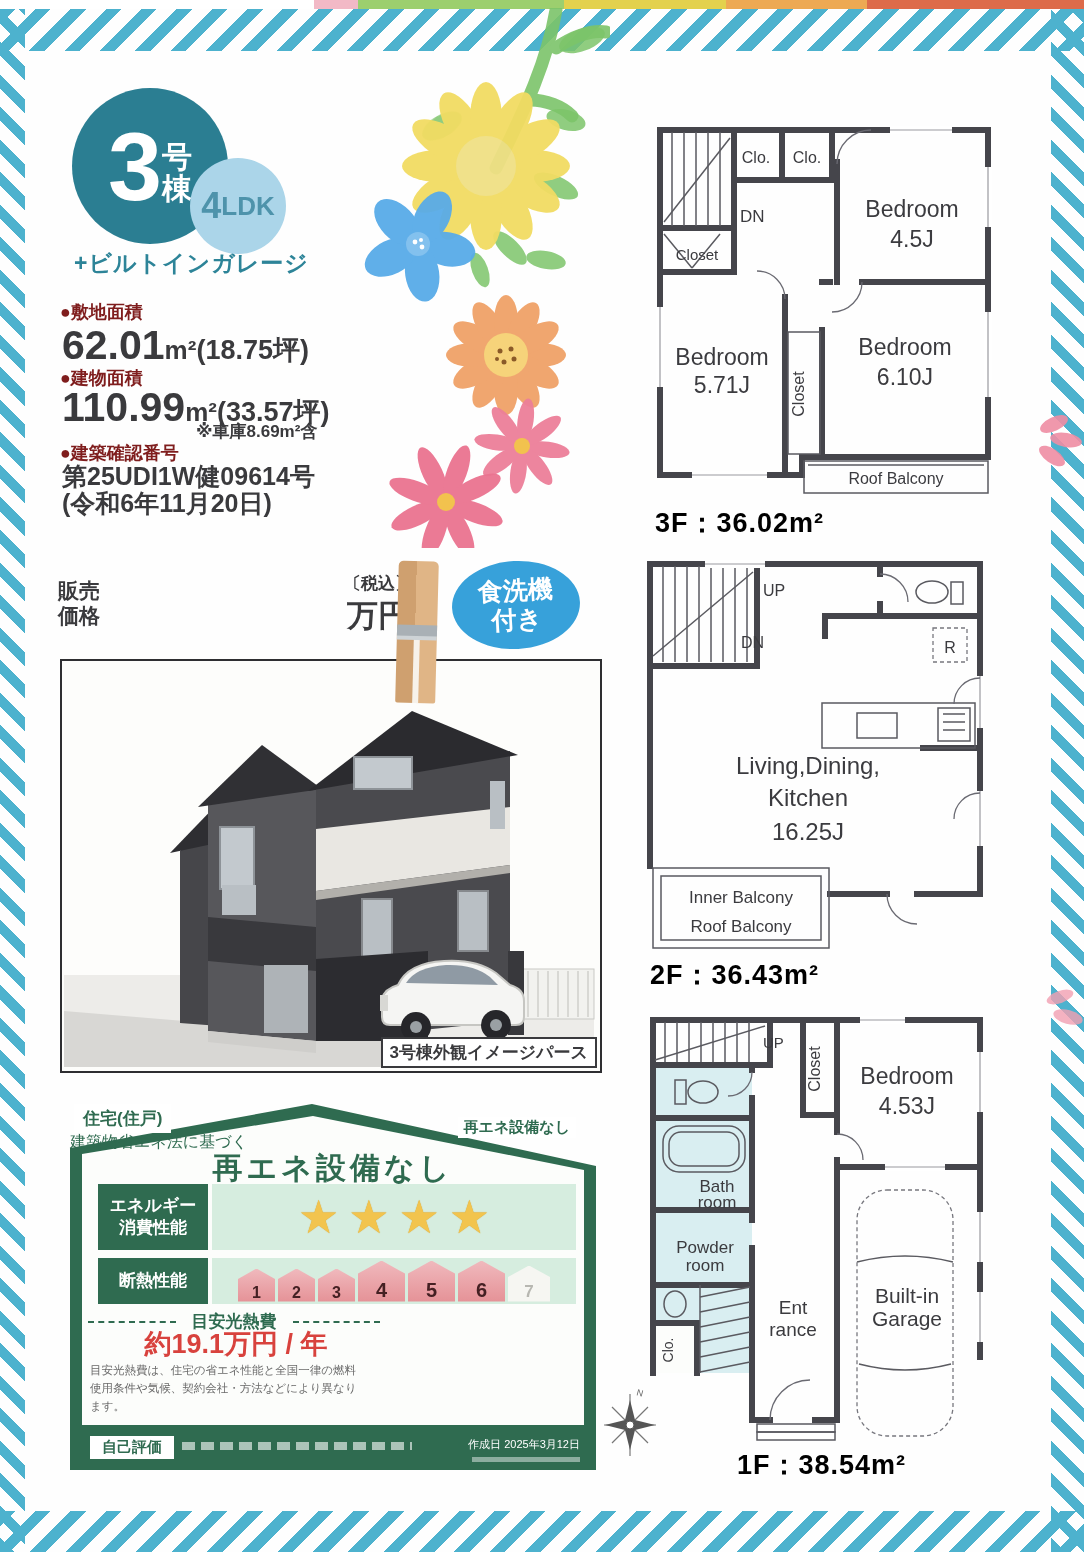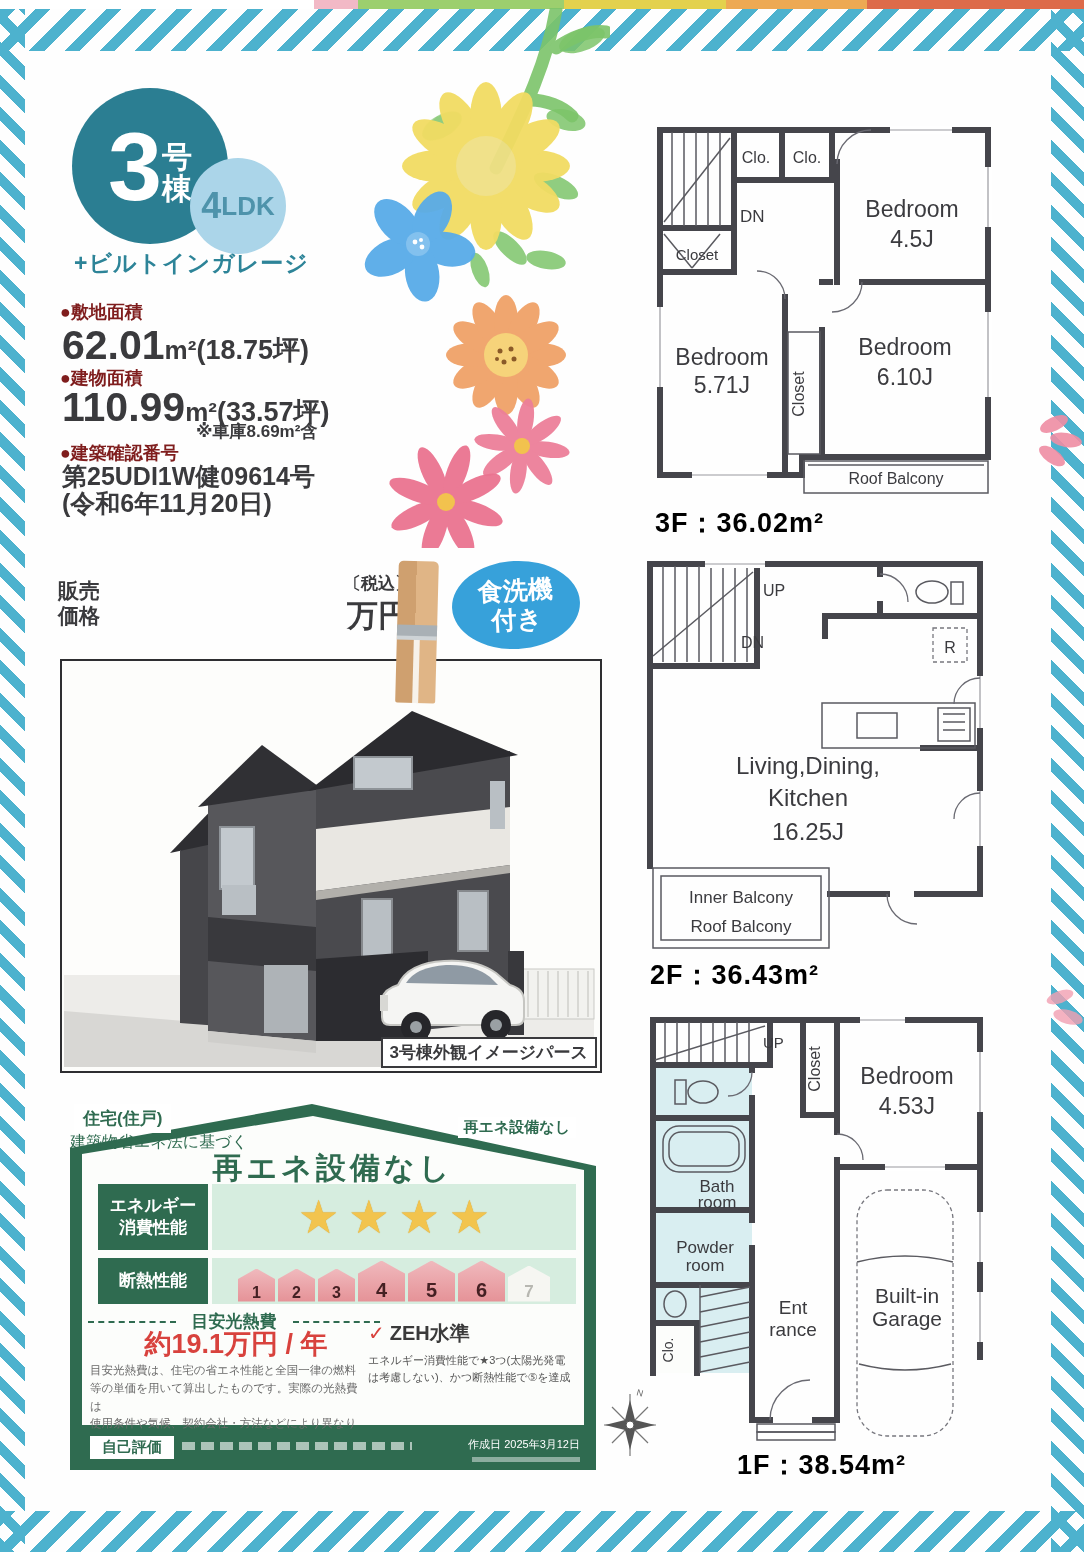--- a/index.html
+++ b/index.html
@@ -338,33 +338,23 @@
       </div>
     </div>
 
     <div class="divider">
       <span class="dash"></span>
       <span class="t">目安光熱費</span>
       <span class="dash"></span>
     </div>
     <div class="cost">約19.1万円 / 年</div>
 
-    <div class="zeh">
-      <div class="head">
-        <span class="chk">✓</span><span>ZEH水準</span>
-      </div>
-      <div class="note">
-        <div>エネルギー消費性能で★3つ(太陽光発電</div>
-        <div>は考慮しない)、かつ断熱性能で⑤を達成</div>
-      </div>
-    </div>
 
     <div class="disclaimer">
       <div>目安光熱費は、住宅の省エネ性能と全国一律の燃料</div>
-      <div>等の単価を用いて算出したものです。実際の光熱費は</div>
       <div>使用条件や気候、契約会社・方法などにより異なります。</div>
     </div>
 
     <div class="ebar-tab">自己評価</div>
     <div class="ebar-dots"></div>
     <div class="ebar-date">作成日 2025年3月12日</div>
     <div class="ebar-sub"></div>
   </div>
 
   <svg class="plan" style="left:652px;top:122px;" width="340" height="385" viewBox="0 0 340 385">

